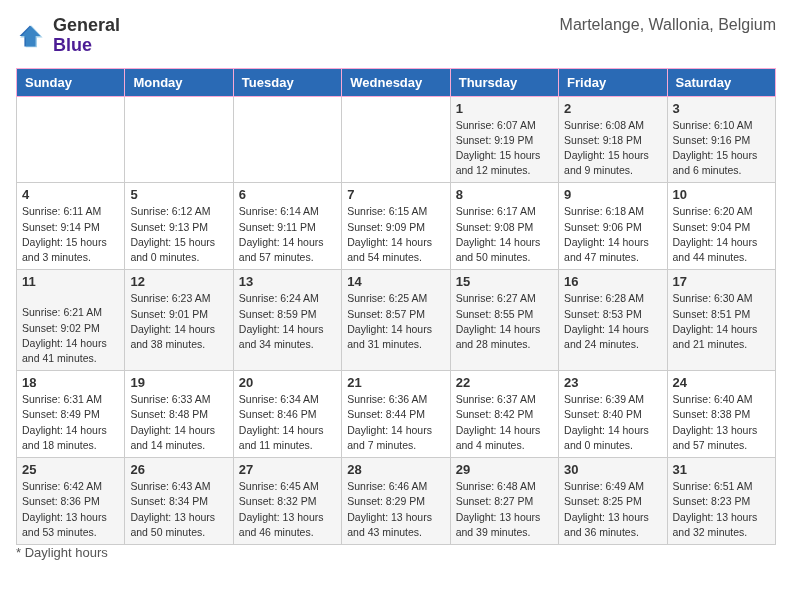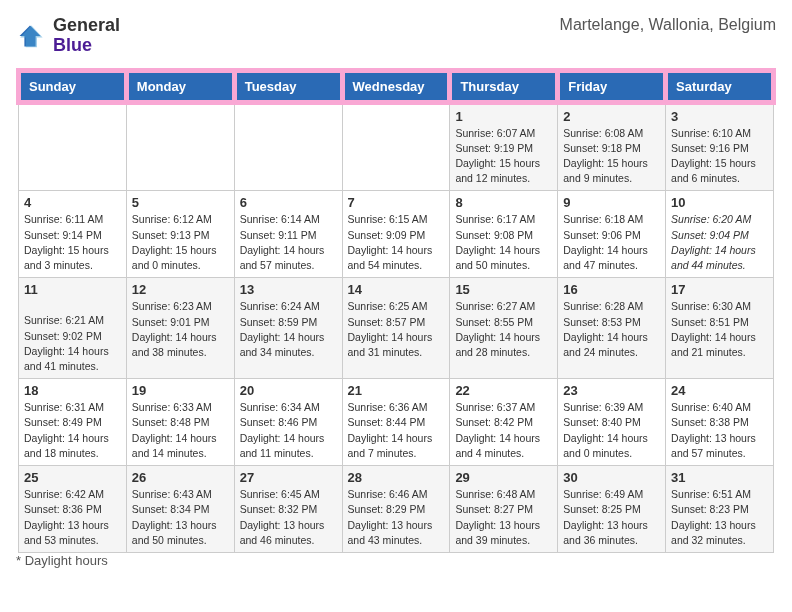--- a/index.html
+++ b/index.html
@@ -43,21 +43,21 @@
       border-collapse: collapse;
       font-size: 11px;
     }
     thead tr th {
       background-color: #2a6ab5;
       color: #fff;
       padding: 6px 8px;
       text-align: left;
       font-size: 13px;
       font-weight: bold;
-      border: 5px solid #f9a8d4;
+      border: 1px solid #f9a8d4;
     }
     tbody tr td {
       border: 1px solid #ccc;
       padding: 4px 5px;
       vertical-align: top;
       width: calc(100% / 7);
       min-height: 80px;
       background: #fff;
     }
     tbody tr:nth-child(odd) td {
@@ -187,21 +187,21 @@
         </td>
         <td>
           <span class="day-number">9</span>
           <div class="day-info" style="white-space: pre-line;">Sunrise: 6:18 AM
 Sunset: 9:06 PM
 Daylight: 14 hours
 and 47 minutes.</div>
         </td>
         <td>
           <span class="day-number">10</span>
-          <div class="day-info" style="white-space: pre-line; font-style: italic;">Sunrise: 6:20 AM
+          <div class="day-info" style="white-space: pre-line;">Sunrise: 6:20 AM
 Sunset: 9:04 PM
 Daylight: 14 hours
 and 44 minutes.</div>
         </td>
       </tr>
       <tr>
         <td>
           <span class="day-number">11</span>
           <div class="day-info" style="white-space: pre-line; margin-top: 16px;">Sunrise: 6:21 AM
 Sunset: 9:02 PM

